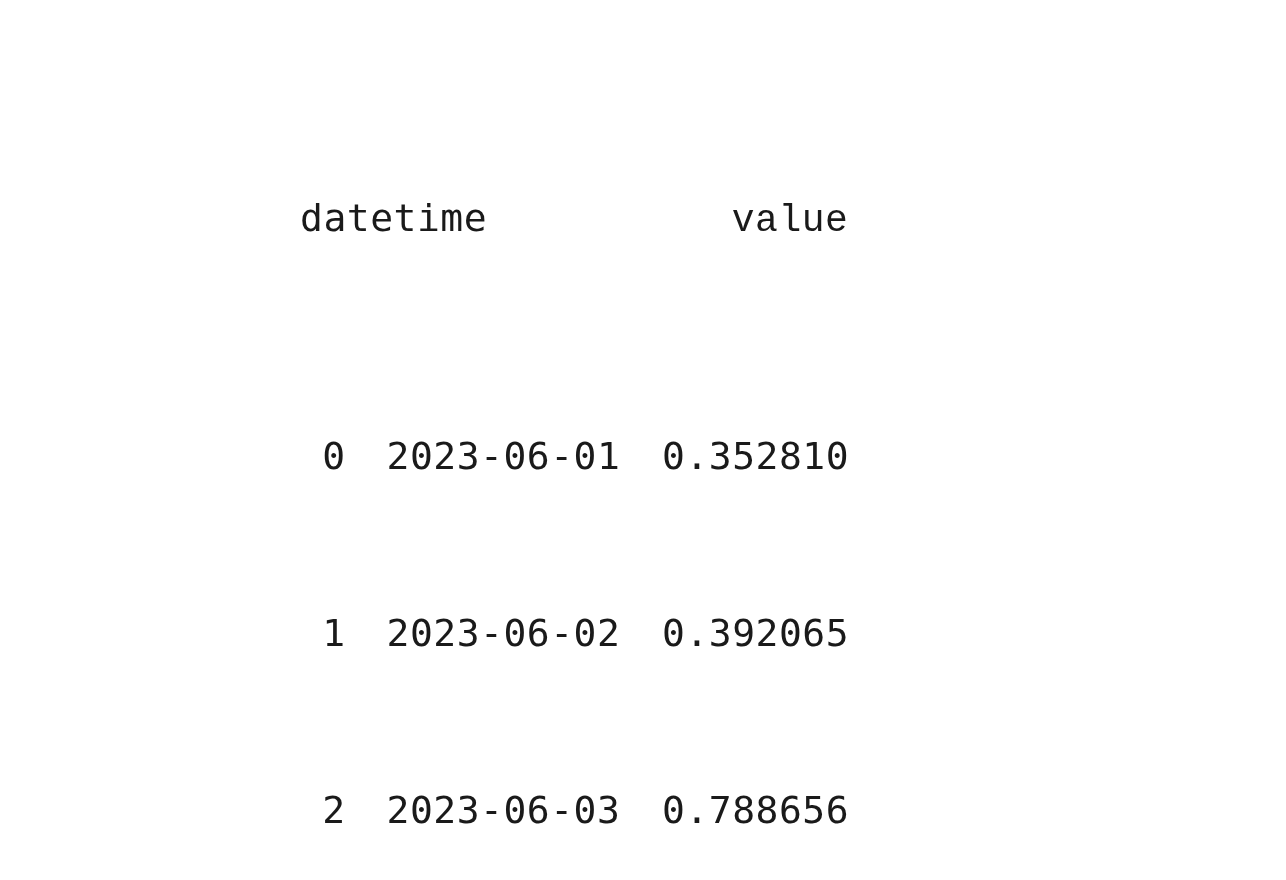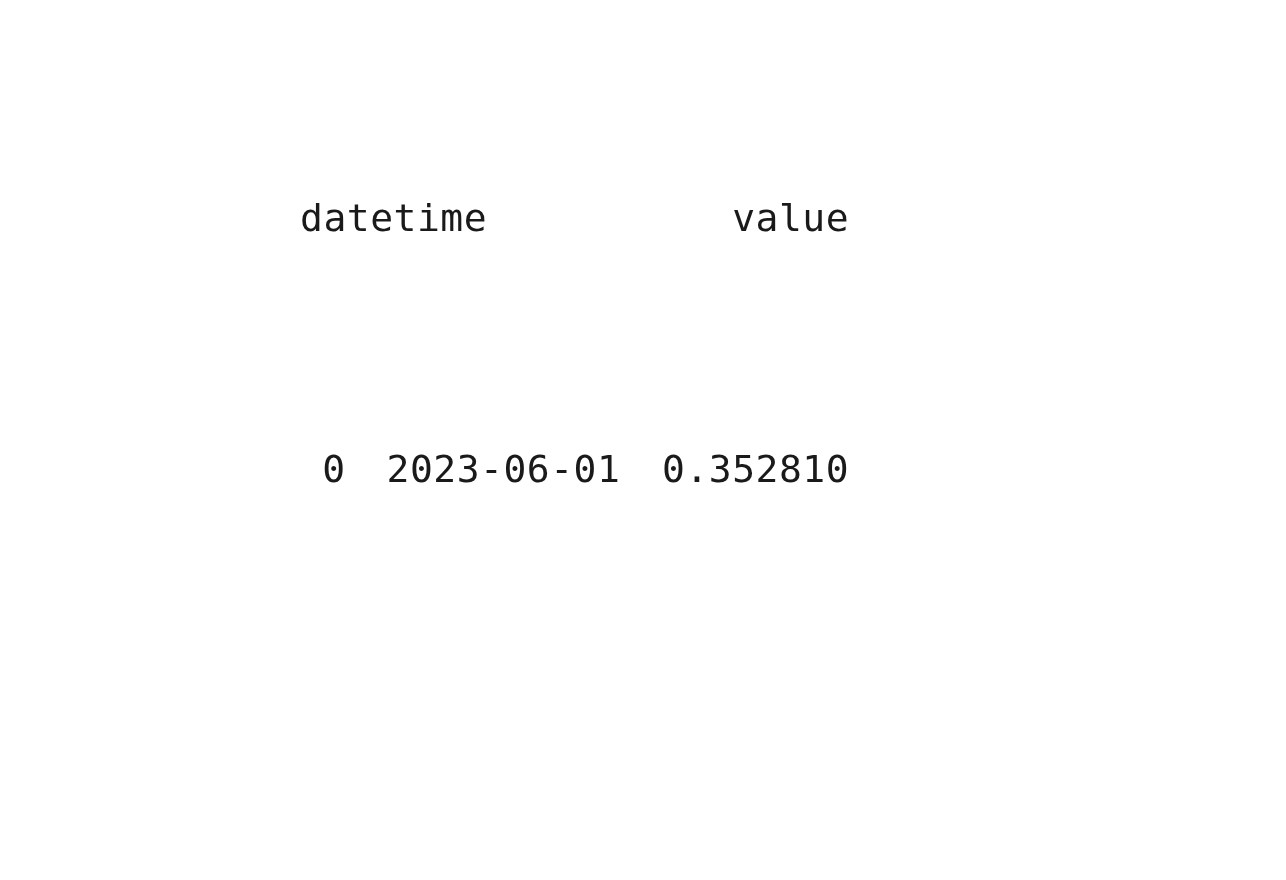--- a/index.html
+++ b/index.html
@@ -18,31 +18,33 @@
       white-space: pre;
       position: absolute;
       left: 300px;
       top: 12px;
       letter-spacing: 0.5px;
     }
     .cell-idx { display: inline-block; width: 2ch; text-align: right; }
     .cell-dt  { display: inline-block; width: 12ch; text-align: right; margin-left: 0; }
     .cell-val { display: inline-block; width: 10ch; text-align: right; margin-left: 0; }
     .cell-header-dt  { display: inline-block; width: 14ch; }
-    .cell-header-val { display: inline-block; width: 10ch; text-align: right; }
-    .row + .row { margin-top: 16px; }
+    .cell-header-val { display: inline-block; width: 10ch; text-align: right; font-family: Liberation Mono, monospace; }
+    .row + .row { margin-top: 0; }
   </style>
 </head>
 <body>
 
 <div class="df-output">
   
   <div class="row"><span class="cell-header-dt">datetime</span><span class="cell-header-val">value</span></div>
   
   <div class="row"><span class="cell-idx">0</span><span class="cell-dt">2023-06-01</span><span class="cell-val">0.352810</span></div>
+  <div class="row"><span class="cell-idx">1</span><span class="cell-dt">2023-06-02</span><span class="cell-val">0.392065</span></div>
+  <div class="row"><span class="cell-idx">2</span><span class="cell-dt">2023-06-03</span><span class="cell-val">0.788656</span></div>
   
   
   
   
   
   
   
   
   
   

